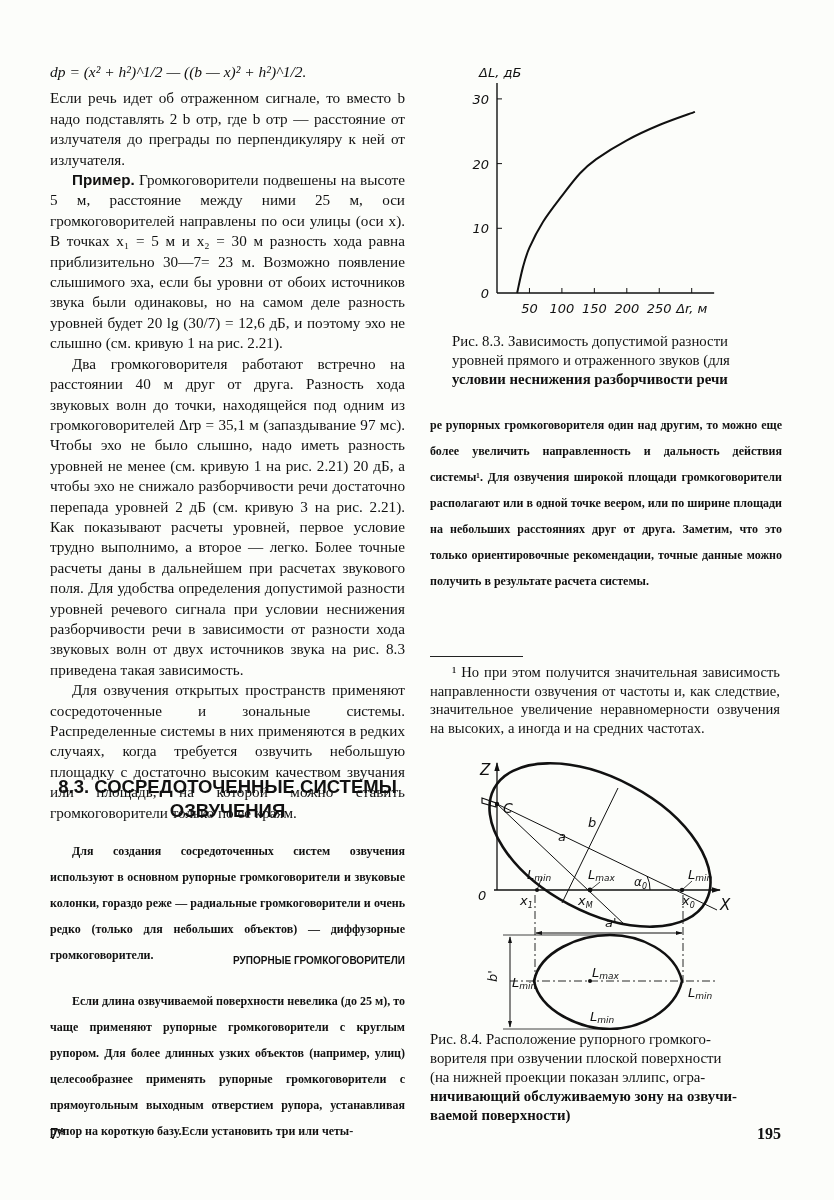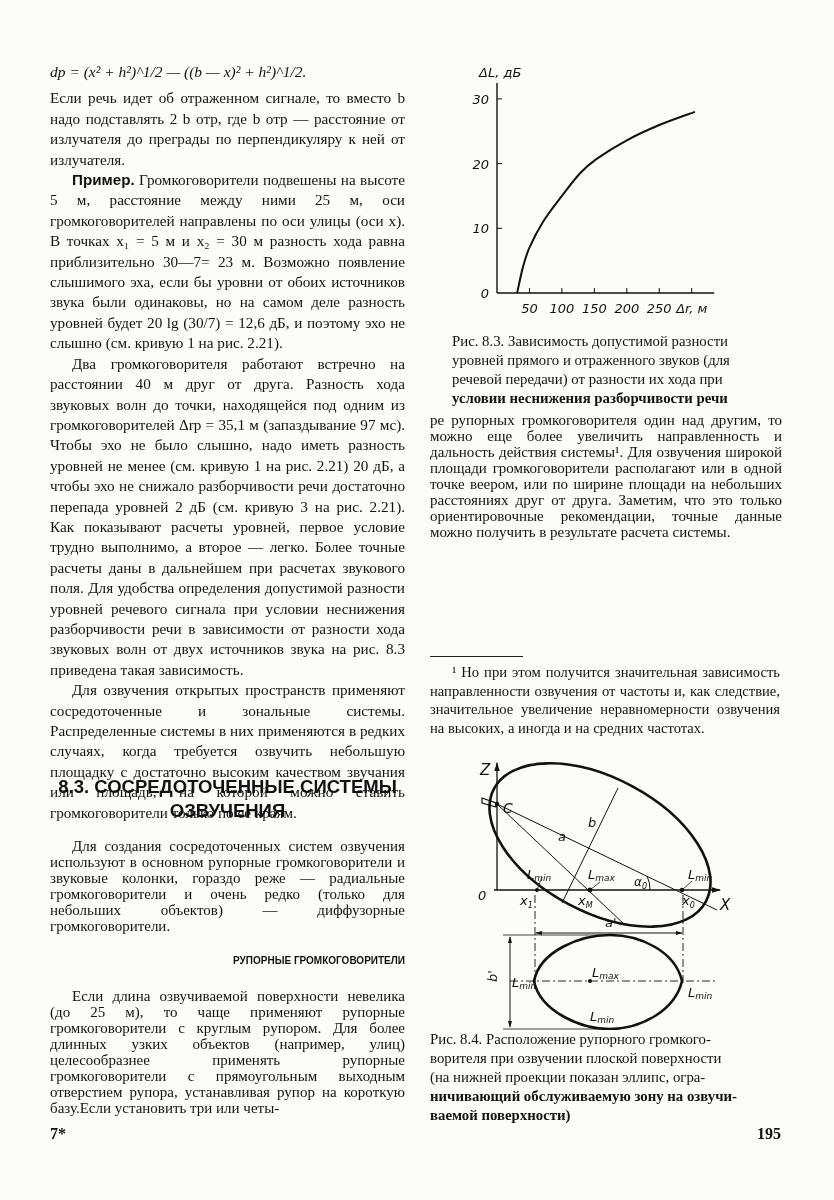--- a/index.html
+++ b/index.html
@@ -17,21 +17,21 @@
     .bold { font-weight: bold; font-family: "Liberation Sans", "DejaVu Sans", sans-serif; }
     .h2 {
       font-family: Liberation Sans, sans-serif; font-weight: bold;
       font-size: 18.5px; line-height: 24px; text-align: center; margin: 0;
       position: absolute; left: 50px; width: 355px; top: 775px;
     }
     .h3 {
       font-family: "Liberation Sans", "DejaVu Sans", sans-serif; font-weight: bold;
       font-size: 10px; text-align: right; position: absolute; left: 50px; width: 355px; top: 955px;
     }
-    .block { position: absolute; font-size: 15px; line-height: 16px; text-align: justify; }
+    .block { position: absolute; font-size: 12px; line-height: 26px; text-align: justify; font-weight: bold; }
     .caption { position: absolute; font-size: 14.8px; line-height: 19px; text-align: justify; }
     .caption .last { text-align: left; font-weight: bold; }
     .footnote-rule { position: absolute; left: 430px; top: 656px; width: 93px; height: 1px; background: #222; }
     .footnote { position: absolute; left: 430px; top: 663px; width: 350px; font-size: 14.6px; line-height: 18.5px; text-align: justify; }
     .pg { position: absolute; top: 1125px; font-size: 16px; font-weight: bold; }
     svg text { font-family: "DejaVu Sans", sans-serif; font-style: italic; fill: #111; }
     sub { font-size: 70%; }
   </style>
 </head>
 <body>
@@ -83,21 +83,20 @@
       <text x="219.25" y="258" font-size="13" text-anchor="middle">250</text>
       <text x="251.70000000000002" y="258" font-size="13" text-anchor="middle">Δr, м</text>
       <text x="39" y="22" font-size="13">ΔL, дБ</text>
       <path d="M77.119,238 C78.0925,233.68666666666667 80.90483333333334,219.66833333333335 82.96000000000001,212.12 C85.01516666666667,204.57166666666666 86.09683333333334,200.25833333333335 89.45,192.71 C92.80316666666667,185.16166666666666 97.67066666666668,175.45666666666665 103.07900000000001,166.82999999999998 C108.48733333333334,158.20333333333332 115.73450000000001,149.0375 121.9,140.95 C128.06550000000001,132.86249999999998 134.33916666666667,124.45150000000001 140.072,118.305 C145.80483333333333,112.1585 148.509,109.5705 156.297,104.071 C164.085,98.5715 176.19966666666667,91.02316666666665 186.8,85.30799999999999 C197.40033333333335,79.59283333333333 208.5415,74.52466666666666 219.899,69.78 C231.2565,65.03533333333334 249.10399999999998,58.99666666666667 254.945,56.84" fill="none" stroke="#111" stroke-width="2"></path>
     </g>
 </svg>
 
 <div class="caption" style="left:452px; top:332px; width:332px;">
   <div>Рис. 8.3. Зависимость допустимой разности</div>
   <div>уровней прямого и отраженного звуков (для</div>
-  <div>речевой передачи) от разности их хода при</div>
   <div class="last">условии неснижения разборчивости речи</div>
 </div>
 
 <div class="block" style="left:430px; top:412px; width:352px;">
   <p>ре рупорных громкоговорителя один над другим, то можно еще более увеличить направленность и дальность действия системы¹. Для озвучения широкой площади громкоговорители располагают или в одной точке веером, или по ширине площади на небольших расстояниях друг от друга. Заметим, что это только ориентировочные рекомендации, точные данные можно получить в результате расчета системы.</p>
 </div>
 
 <div class="footnote-rule"></div>
 <div class="footnote">
   <p class="ind">¹ Но при этом получится значительная зависимость направленности озвучения от частоты и, как следствие, значительное увеличение неравномерности озвучения на высоких, а иногда и на средних частотах.</p>

